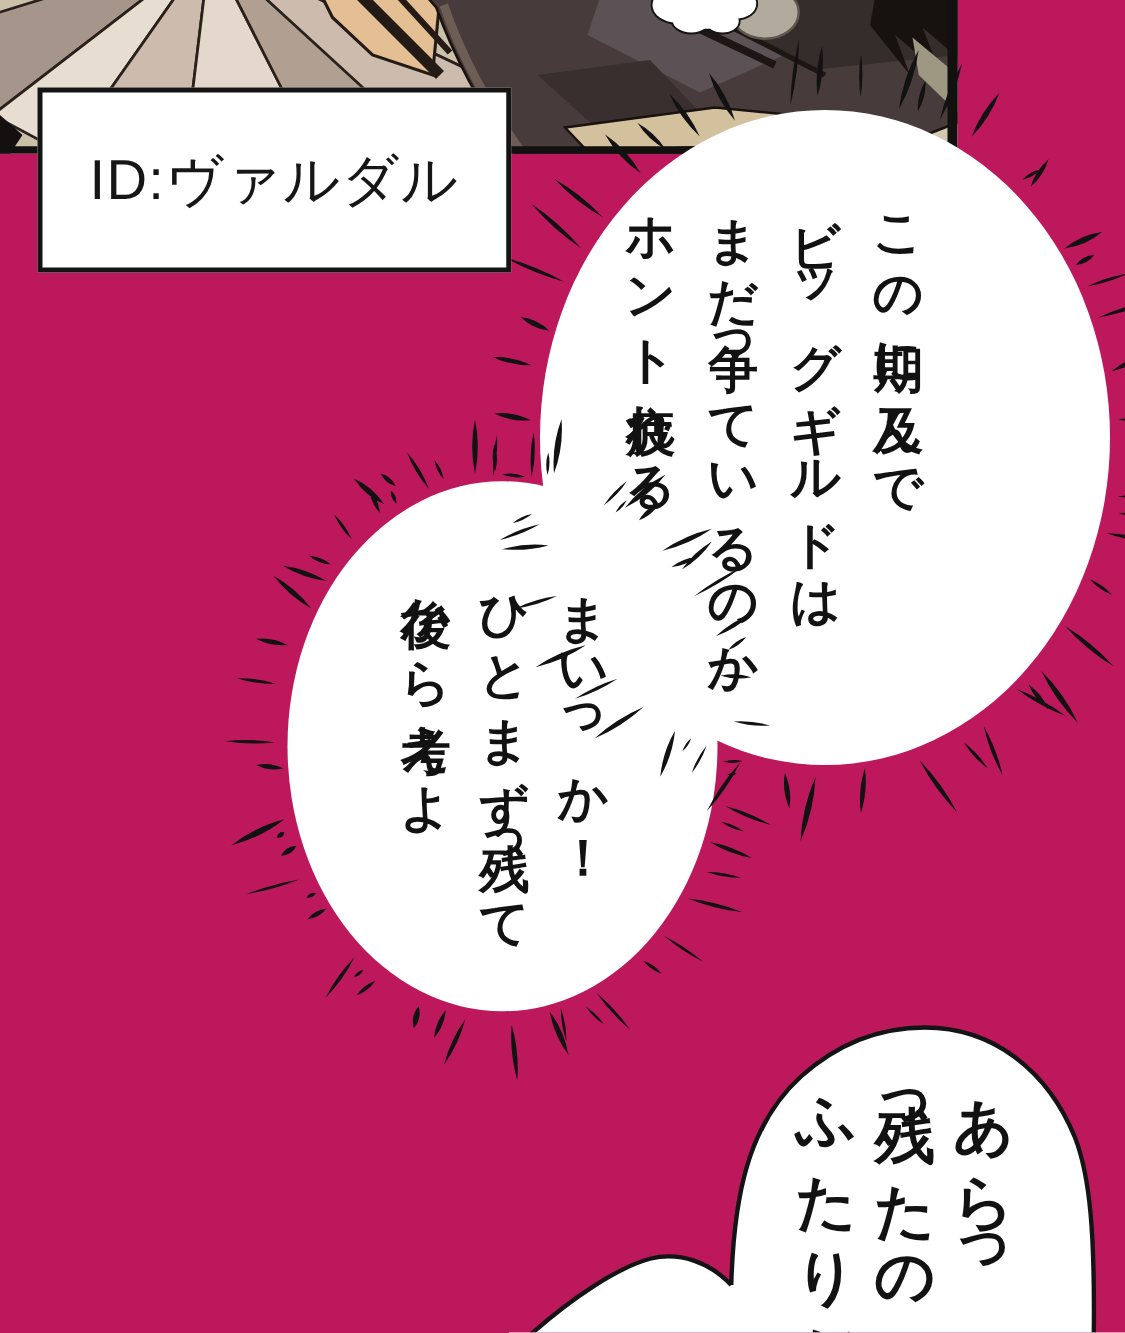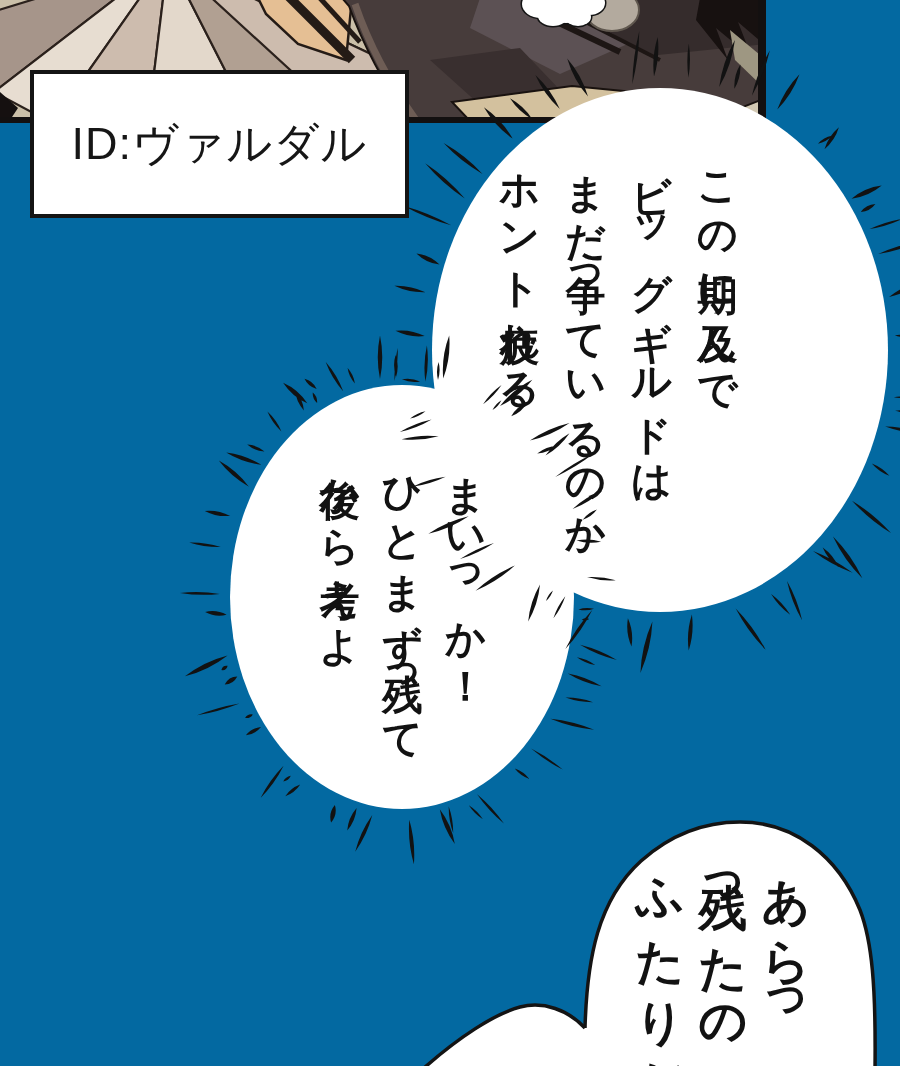--- a/index.html
+++ b/index.html
@@ -1,17 +1,17 @@
 <!DOCTYPE html>
 <html><head>
 <meta charset="utf-8">
 <style>
   html,body{margin:0;padding:0;background:#ffffff;}
   .stage{
-    position:relative;width:900px;height:1066px;overflow:hidden;background:#0369a1;
+    position:relative;width:900px;height:1066px;overflow:hidden;background:#be185d;
     font-family:"Liberation Sans",sans-serif;color:#141414;
   }
   .stage svg{position:absolute;display:block;}
   #panel-art{left:0;top:0;}
   #bubble-layer{left:0;top:0;}
   .id-box{
     position:absolute;left:30px;top:70px;width:379px;height:148px;
     background:#ffffff;border:4px solid #141414;box-sizing:border-box;
     display:flex;align-items:center;justify-content:center;
     font-size:45px;letter-spacing:1px;color:#161616;

